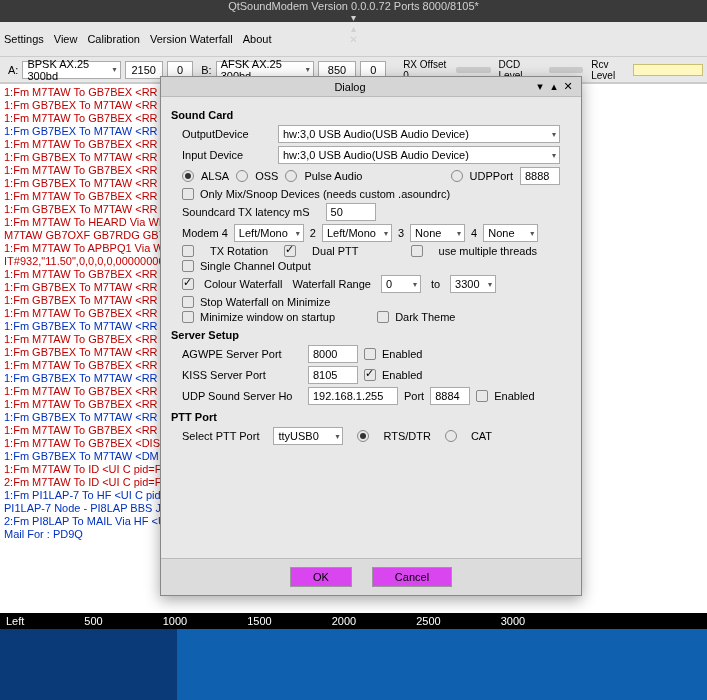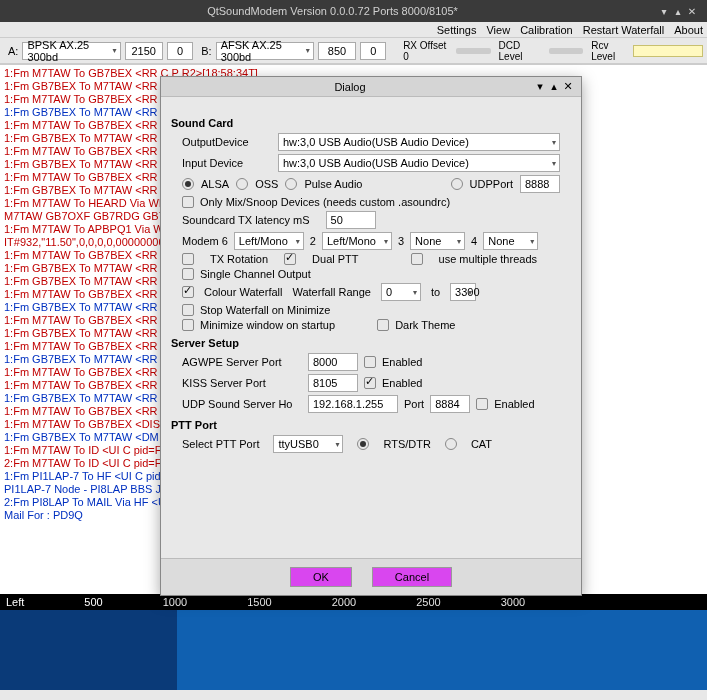--- a/index.html
+++ b/index.html
@@ -1,40 +1,40 @@
 <!DOCTYPE html>
 <html><head>
 <meta charset="utf-8">
 <style>
 * { box-sizing: border-box; margin: 0; padding: 0; font-family: "Segoe UI", Tahoma, sans-serif; font-size: 11px; }
 body { background: #e8e8e8; width: 707px; height: 700px; overflow: hidden; position: relative; }
-.titlebar { background: #3a3a3a; color: #d0d0d0; height: 22px; display: flex; align-items: center; padding: 0 8px; }
+.titlebar { background: #3a3a3a; color: #d0d0d0; height: 22px; display: flex; align-items: center; padding: 0 8px; flex-direction: column; }
 .titlebar-title { flex: 1; text-align: center; }
 .titlebar-ctrl { width: 14px; text-align: center; cursor: pointer; font-size: 10px; }
-.menubar { background: #e8e8e8; height: 16px; display: flex; align-items: center; padding: 0 4px; gap: 10px; border-bottom: 1px solid #ccc; justify-content: flex-end; }
+.menubar { background: #e8e8e8; height: 35px; display: flex; align-items: center; padding: 0 4px; gap: 10px; border-bottom: 1px solid #ccc; }
 .menubar span { cursor: pointer; }
 .toolbar { background: #e8e8e8; height: 26px; display: flex; align-items: center; padding: 2px 4px; gap: 4px; border-bottom: 1px solid #ccc; }
 .toolbar .lbl { margin-left: 4px; }
 .combo { background: #fff; border: 1px solid #aaa; height: 18px; display: inline-flex; align-items: center; padding: 0 14px 0 4px; position: relative; }
 .combo::after { content: "▾"; position: absolute; right: 3px; font-size: 8px; color: #555; }
 .spin { background: #fff; border: 1px solid #aaa; height: 18px; width: 44px; display: inline-flex; align-items: center; justify-content: center; position: relative; }
 .slider { width: 40px; height: 6px; background: #ccc; border-radius: 2px; position: relative; margin: 0 4px; }
 .slider-label { font-size: 10px; }
 .rcv-bar { width: 80px; height: 12px; background: #fff9c0; border: 1px solid #c8c070; }
 .logpane { background: #fff; height: 530px; overflow: hidden; padding: 2px 4px; line-height: 13px; font-size: 10.5px; border-top: 1px solid #ccc; }
 .log-red { color: #c00000; white-space: nowrap; }
 .log-blue { color: #0030c0; white-space: nowrap; }
 .ruler { background: #000; color: #fff; height: 16px; display: flex; align-items: center; font-size: 10px; padding: 0 6px; gap: 60px; }
 .waterfall { height: 80px; background: linear-gradient(to right, #0a3a78 0 25%, #1060b0 25% 100%); }
 
 .dialog { position: absolute; left: 160px; top: 76px; width: 422px; height: 520px; background: #e8e8e8; border: 1px solid #888; box-shadow: 0 4px 14px rgba(0,0,0,.35); display: flex; flex-direction: column; }
 .dlg-title { background: #d5d5d5; height: 20px; display: flex; align-items: center; padding: 8px 6px; border-bottom: 1px solid #bbb; }
 .dlg-title .t { flex: 1; text-align: center; font-weight: 500; }
 .dlg-title .c { width: 14px; text-align: center; cursor: pointer; }
-.dlg-body { padding: 14px 10px; overflow: auto; flex: 1; }
+.dlg-body { padding: 6px 10px; overflow: auto; flex: 1; }
 .section-title { font-weight: 600; margin: 6px 0 4px; }
 .row { display: flex; align-items: center; gap: 6px; margin: 3px 11px; }
 .row .rlbl { width: 90px; }
 .winput { background: #fff; border: 1px solid #aaa; height: 18px; padding: 0 4px; display: inline-flex; align-items: center; }
 .radio, .check { width: 12px; height: 12px; border: 1px solid #888; border-radius: 50%; display: inline-block; position: relative; }
 .check { border-radius: 2px; }
 .radio.on::after { content: ""; position: absolute; inset: 2px; background: #333; border-radius: 50%; }
 .check.on::after { content: "✓"; position: absolute; top: -3px; left: 0; font-size: 11px; color: #000; }
 .btn { background: #d946ef; border: 1px solid #999; padding: 3px 22px; cursor: pointer; }
 .btnrow { display: flex; justify-content: center; gap: 20px; padding: 8px; background: #dcdcdc; border-top: 1px solid #bbb; }
@@ -46,21 +46,21 @@
   <span class="titlebar-title">QtSoundModem Version 0.0.0.72 Ports 8000/8105*</span>
   <span class="titlebar-ctrl">▾</span>
   <span class="titlebar-ctrl">▴</span>
   <span class="titlebar-ctrl">✕</span>
 </div>
 
 <div class="menubar">
   <span>Settings</span>
   <span>View</span>
   <span>Calibration</span>
-  <span>Restart Waterfall</span>
+  <span>Version Waterfall</span>
   <span>About</span>
 </div>
 
 <div class="toolbar">
   <span class="lbl">A:</span>
   <span class="combo" style="width:110px">
       <span>BPSK AX.25 300bd</span>
     </span>
   <span class="spin">
       <span>2150</span>
@@ -177,21 +177,21 @@
       <span class="check"></span>
       <span>Only Mix/Snoop Devices (needs custom .asoundrc)</span>
     </div>
     <div class="row">
       <span>Soundcard TX latency mS</span>
       <span class="winput" style="width:50px;margin-left:10px">
           <span>50</span>
         </span>
     </div>
     <div class="row">
-      <span>Modem 6</span>
+      <span>Modem 4</span>
       <span class="combo" style="width:70px">
           <span>Left/Mono</span>
         </span>
       <span>2</span>
       <span class="combo" style="width:70px">
           <span>Left/Mono</span>
         </span>
       <span>3</span>
       <span class="combo" style="width:55px">
           <span>None</span>
@@ -215,21 +215,21 @@
         <span>Single Channel Output</span>
       </div>
     <div class="row" style="gap:10px">
       <span class="check on"></span>
         <span>Colour Waterfall</span>
       <span>Waterfall Range</span>
       <span class="combo" style="width:40px">
           <span>0</span>
         </span>
       <span>to</span>
-      <span class="combo" style="width:26px">
+      <span class="combo" style="width:46px">
           <span>3300</span>
         </span>
     </div>
     <div class="row">
         <span class="check"></span>
         <span>Stop Waterfall on Minimize</span>
       </div>
     <div class="row" style="">
       <span class="check"></span>
         <span>Minimize window on startup</span>

